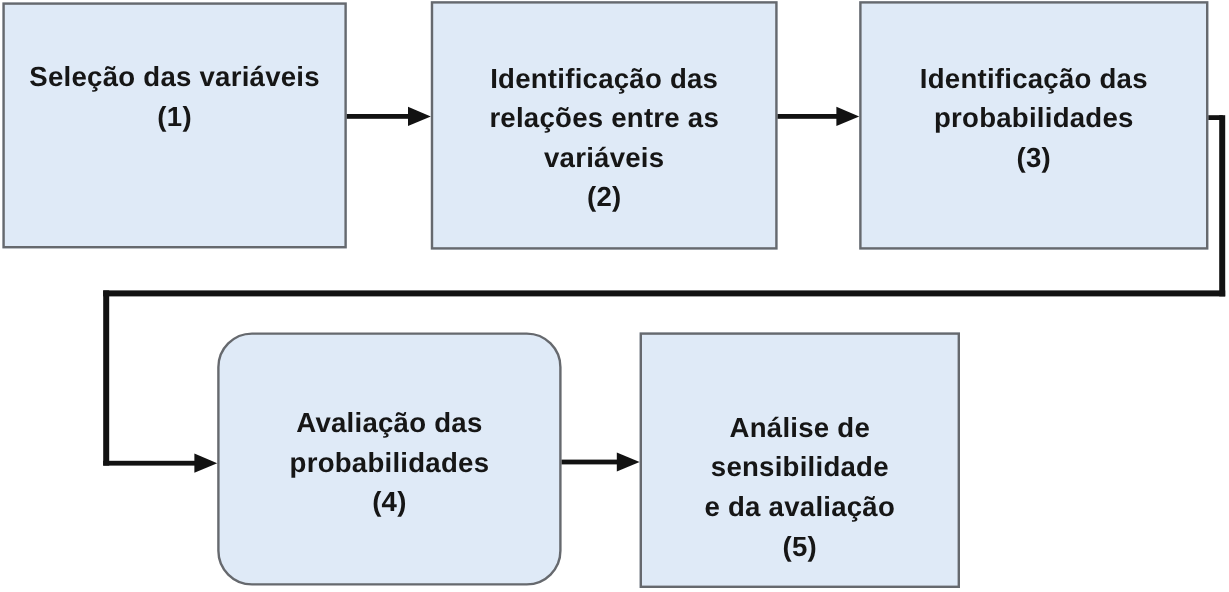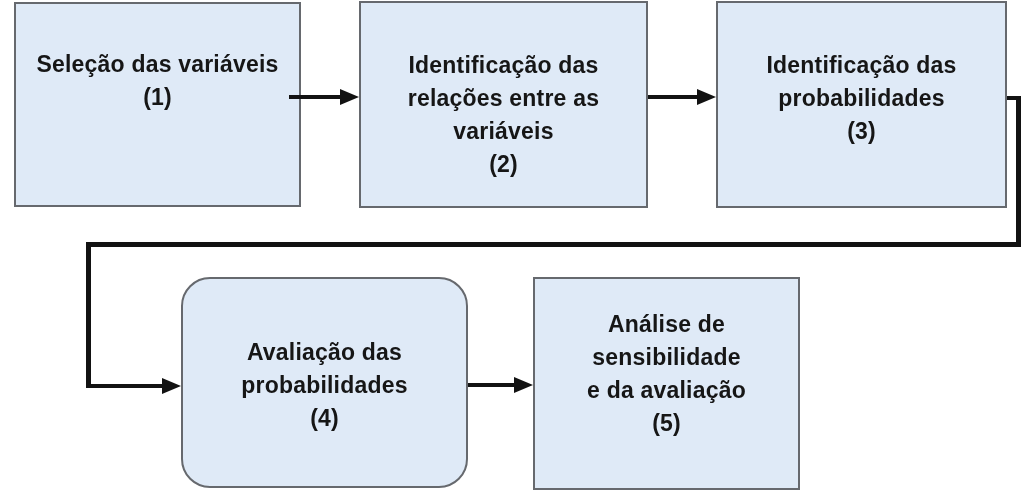--- a/index.html
+++ b/index.html
@@ -28,25 +28,25 @@
     text-align:center;
   }
   .box .title,.box .num{
     white-space:pre-line;
     color:var(--text);
     font-size:23px;
     line-height:33px;
     font-weight:700;
     letter-spacing:0.2px;
   }
-  #b1{left:14px;top:2px;width:287px;height:205px;padding-top:44px;}
+  #b1{left:2px;top:2px;width:287px;height:205px;padding-top:44px;}
   #b2{left:359px;top:1px;width:289px;height:207px;padding-top:46px;}
   #b3{left:716px;top:1px;width:291px;height:207px;padding-top:46px;}
   #b4{left:181px;top:277px;width:287px;height:211px;padding-top:57px;border-radius:29px;}
-  #b5{left:533px;top:277px;width:267px;height:213px;padding-top:29px;}
+  #b5{left:533px;top:277px;width:267px;height:213px;padding-top:61px;}
 
   .seg{position:absolute;background:var(--connector);}
   .head{
     position:absolute;width:0;height:0;
     border-top:8px solid transparent;
     border-bottom:8px solid transparent;
     border-left:19px solid var(--connector);
   }
   
   #a12-line{left:289px;top:95px;width:54px;height:4px;}

